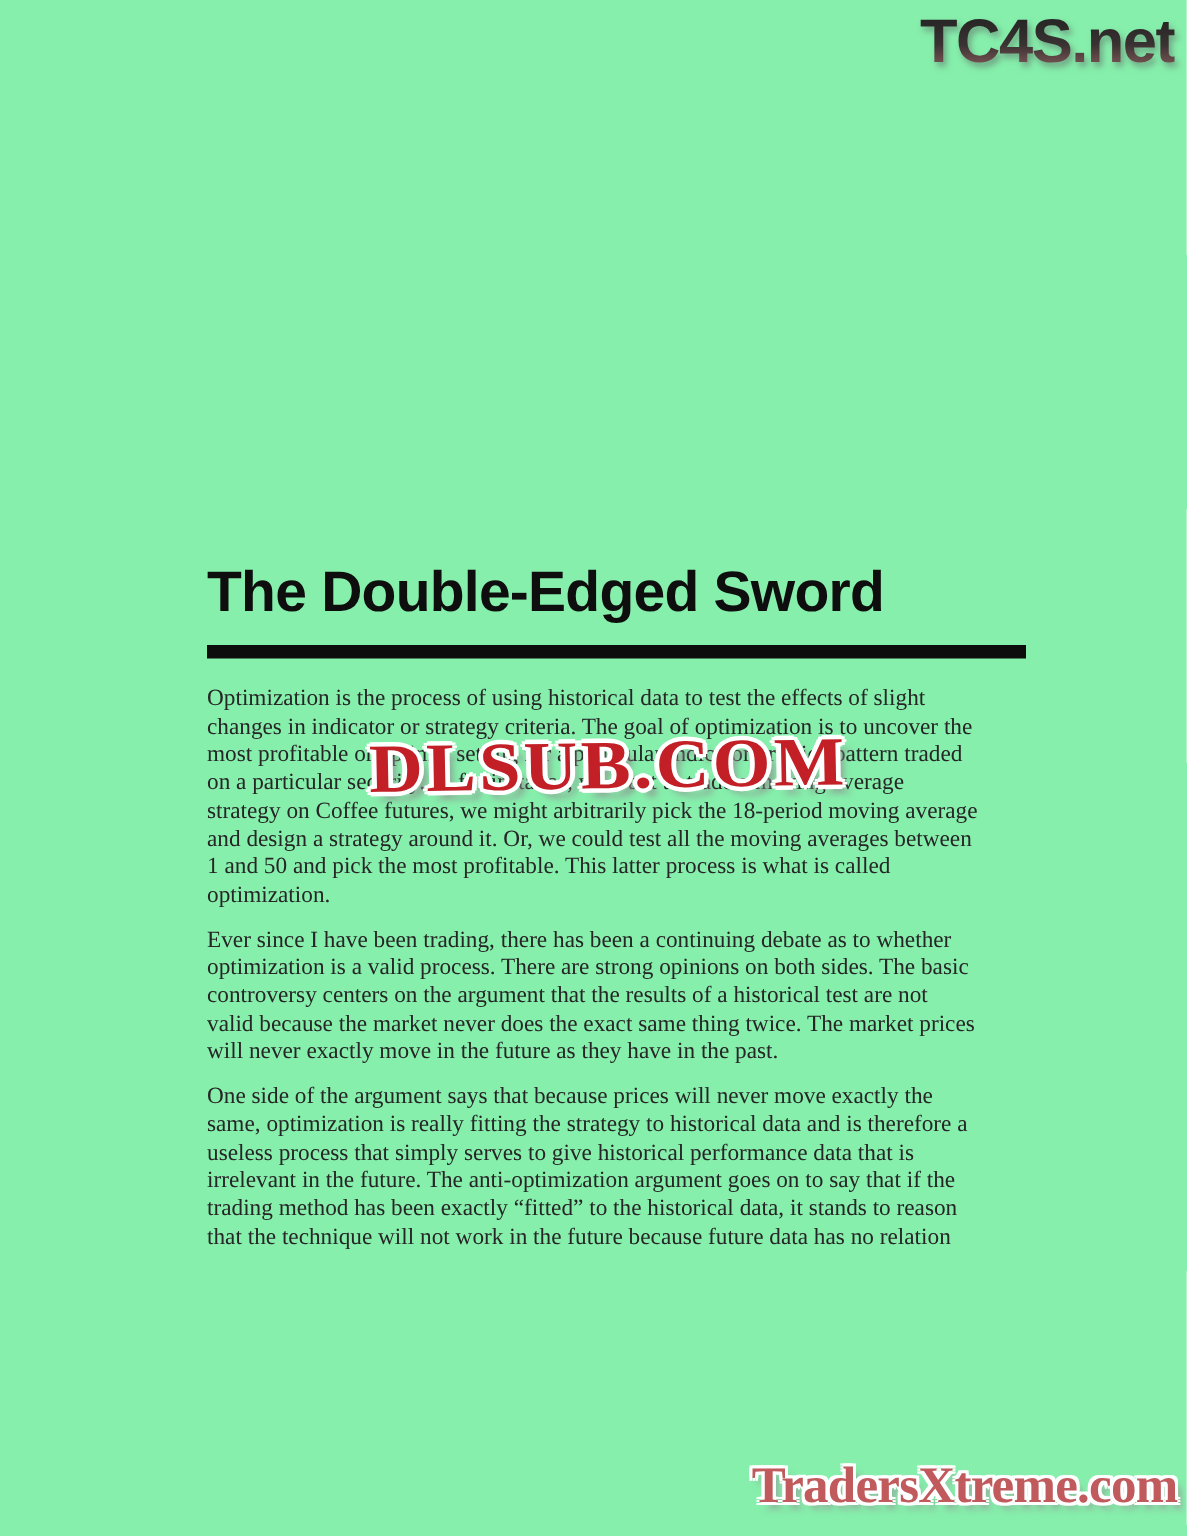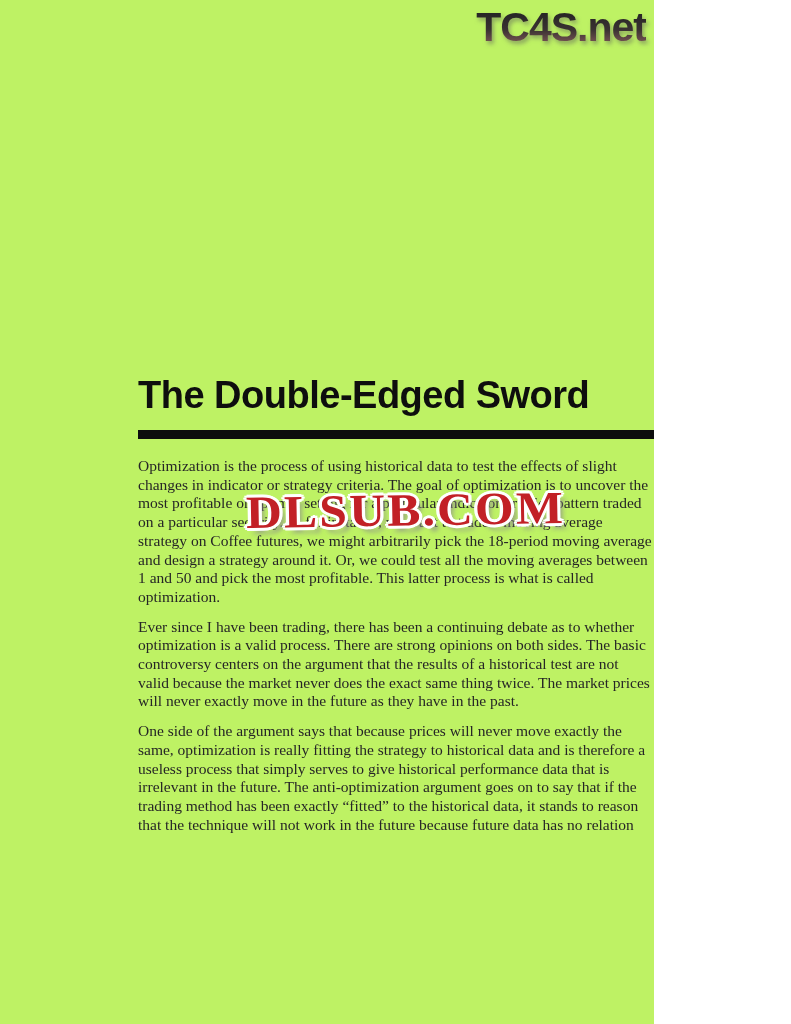--- a/index.html
+++ b/index.html
@@ -1,20 +1,20 @@
 <!DOCTYPE html>
 <html><head>
 <meta charset="utf-8">
 <style>
   html, body { margin: 0; padding: 0; }
   .page {
     position: relative;
-    width: 654px;
+    width: 791px;
     height: 1024px;
-    background: #bef264;
+    background: #86efac;
     overflow: hidden;
     font-family: "Liberation Serif", serif;
   }
 
   
   .top-logo {
     position: absolute;
     top: 4px;
     right: 8px;
     font-family: "Liberation Sans", sans-serif;
@@ -120,14 +120,15 @@
     <div class="title-underline"></div>
     <div class="body-text">
         <p>Optimization is the process of using historical data to test the effects of slight<br>changes in indicator or strategy criteria. The goal of optimization is to uncover the<br>most profitable or optimal setting for a particular indicator or price pattern traded<br>on a particular security. If, for instance, we want to trade a moving average<br>strategy on Coffee futures, we might arbitrarily pick the 18-period moving average<br>and design a strategy around it. Or, we could test all the moving averages between<br>1 and 50 and pick the most profitable. This latter process is what is called<br>optimization.</p>
         <p>Ever since I have been trading, there has been a continuing debate as to whether<br>optimization is a valid process. There are strong opinions on both sides. The basic<br>controversy centers on the argument that the results of a historical test are not<br>valid because the market never does the exact same thing twice. The market prices<br>will never exactly move in the future as they have in the past.</p>
         <p>One side of the argument says that because prices will never move exactly the<br>same, optimization is really fitting the strategy to historical data and is therefore a<br>useless process that simply serves to give historical performance data that is<br>irrelevant in the future. The anti-optimization argument goes on to say that if the<br>trading method has been exactly “fitted” to the historical data, it stands to reason<br>that the technique will not work in the future because future data has no relation</p>
       </div>
   </div>
 
   <div class="watermark" style="color: rgb(194, 32, 38);">DLSUB.COM</div>
 
+  <div class="bottom-logo" style="color: rgb(192, 90, 92);">TradersXtreme.com</div>
 
 </div>
 
 </body></html>

